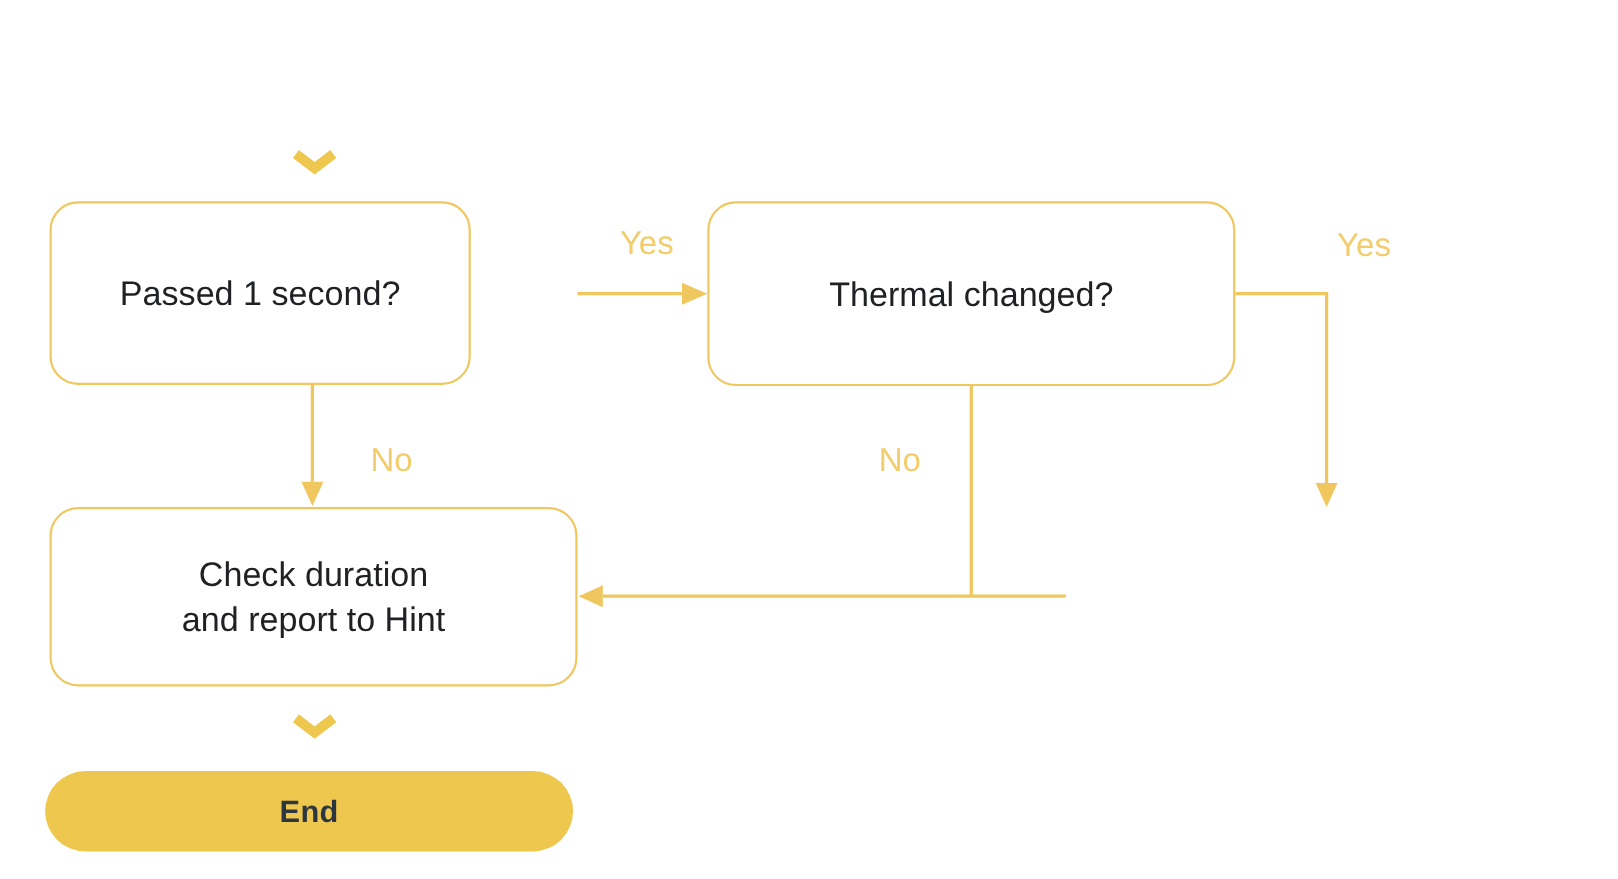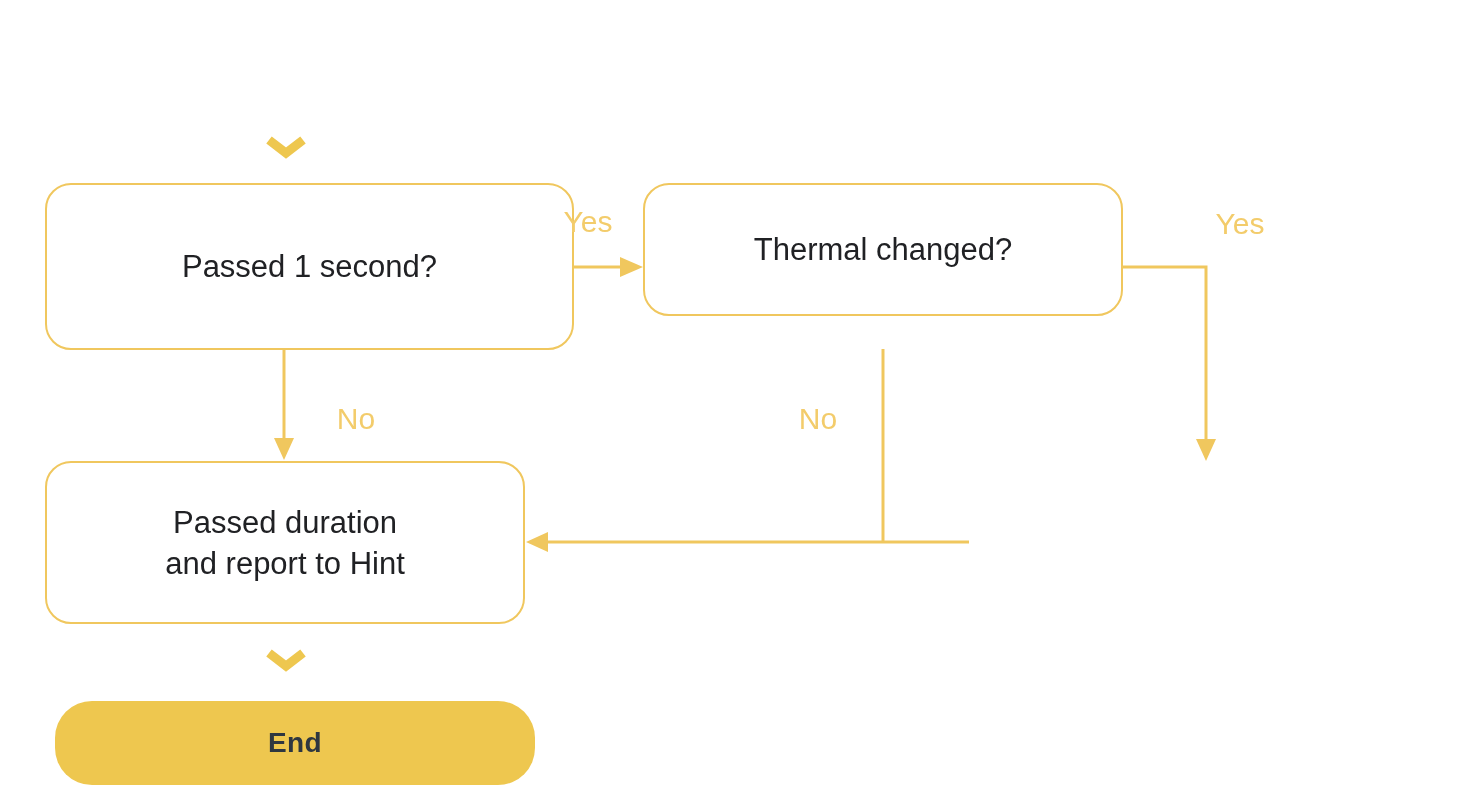--- a/index.html
+++ b/index.html
@@ -102,39 +102,39 @@
       <line class="cline" x1="969" y1="542" x2="548" y2="542"></line>
       <polygon class="head" points="548,532 548,552 526,542"></polygon>
     </g>
   </svg>
 
 
   <svg class="chevron" style="left:265px; top:135px;" viewBox="0 0 42 25">
     <polyline points="4,5 21,18 38,5"></polyline>
   </svg>
 
-  <div class="node box" style="left:45px; top:183px; width:529px; height:167px;">
+  <div class="node box" style="left:45px; top:183px; width:383px; height:167px;">
     <span>Passed 1 second?</span>
   </div>
 
-  <div class="node box" style="left:643px; top:183px; width:480px; height:133px;">
+  <div class="node box" style="left:643px; top:183px; width:480px; height:168px;">
     <span>Thermal changed?</span>
   </div>
 
   <div class="node box" style="left:45px; top:461px; width:480px; height:163px;">
-    <span>Passed duration
+    <span>Check duration
 and report to Hint</span>
   </div>
 
 
   <svg class="chevron" style="left:265px; top:648px;" viewBox="0 0 42 25">
     <polyline points="4,5 21,18 38,5"></polyline>
   </svg>
 
-  <div class="node pill" style="left:55px; top:701px; width:480px; height:84px;">
+  <div class="node pill" style="left:41px; top:701px; width:480px; height:73px;">
     <span>End</span>
   </div>
 
   <div class="edge-label" style="left:588px; top:210px;">Yes</div>
   <div class="edge-label" style="left:356px; top:407px;">No</div>
   <div class="edge-label" style="left:1240px; top:212px;">Yes</div>
   <div class="edge-label" style="left:818px; top:407px;">No</div>
 
 </div>
 

